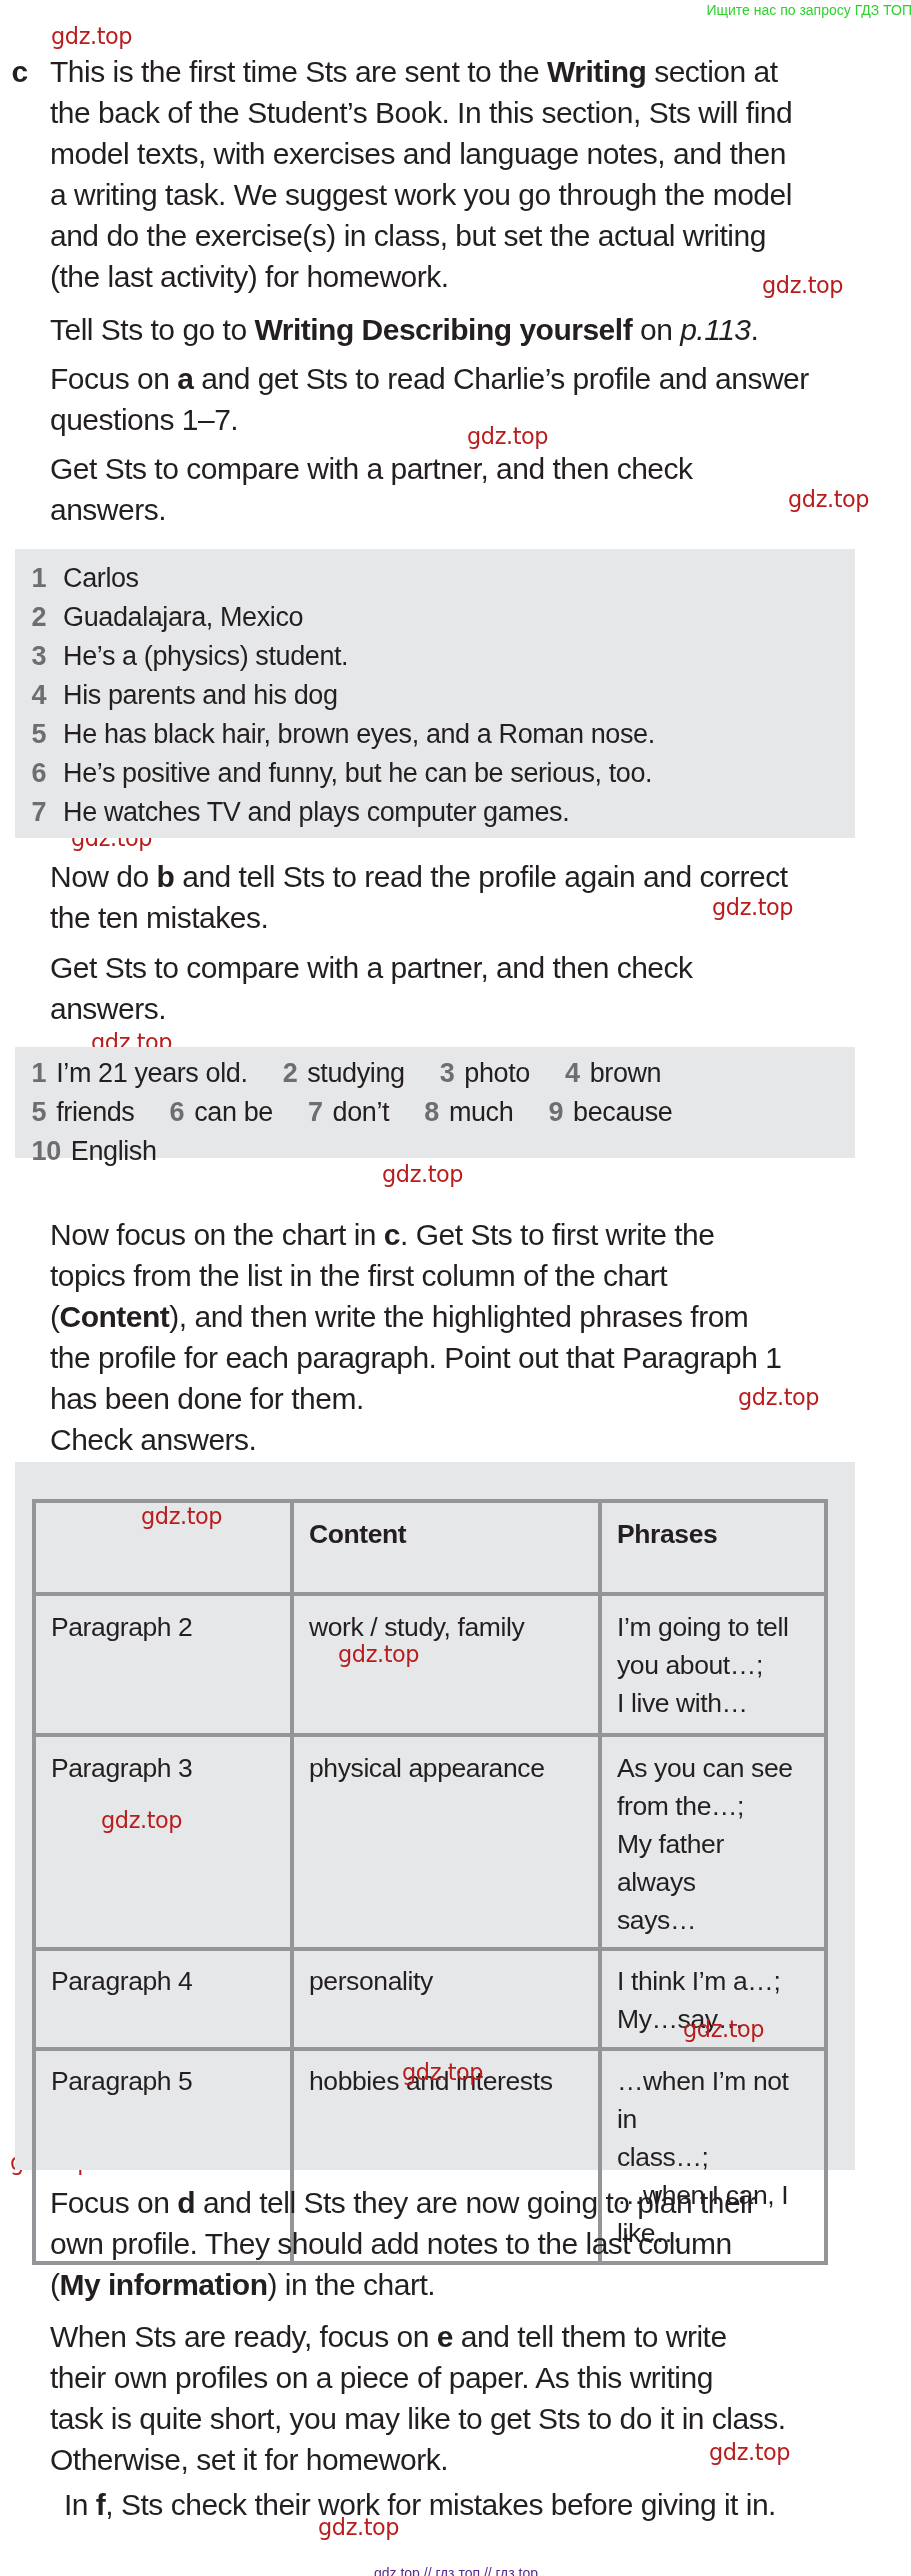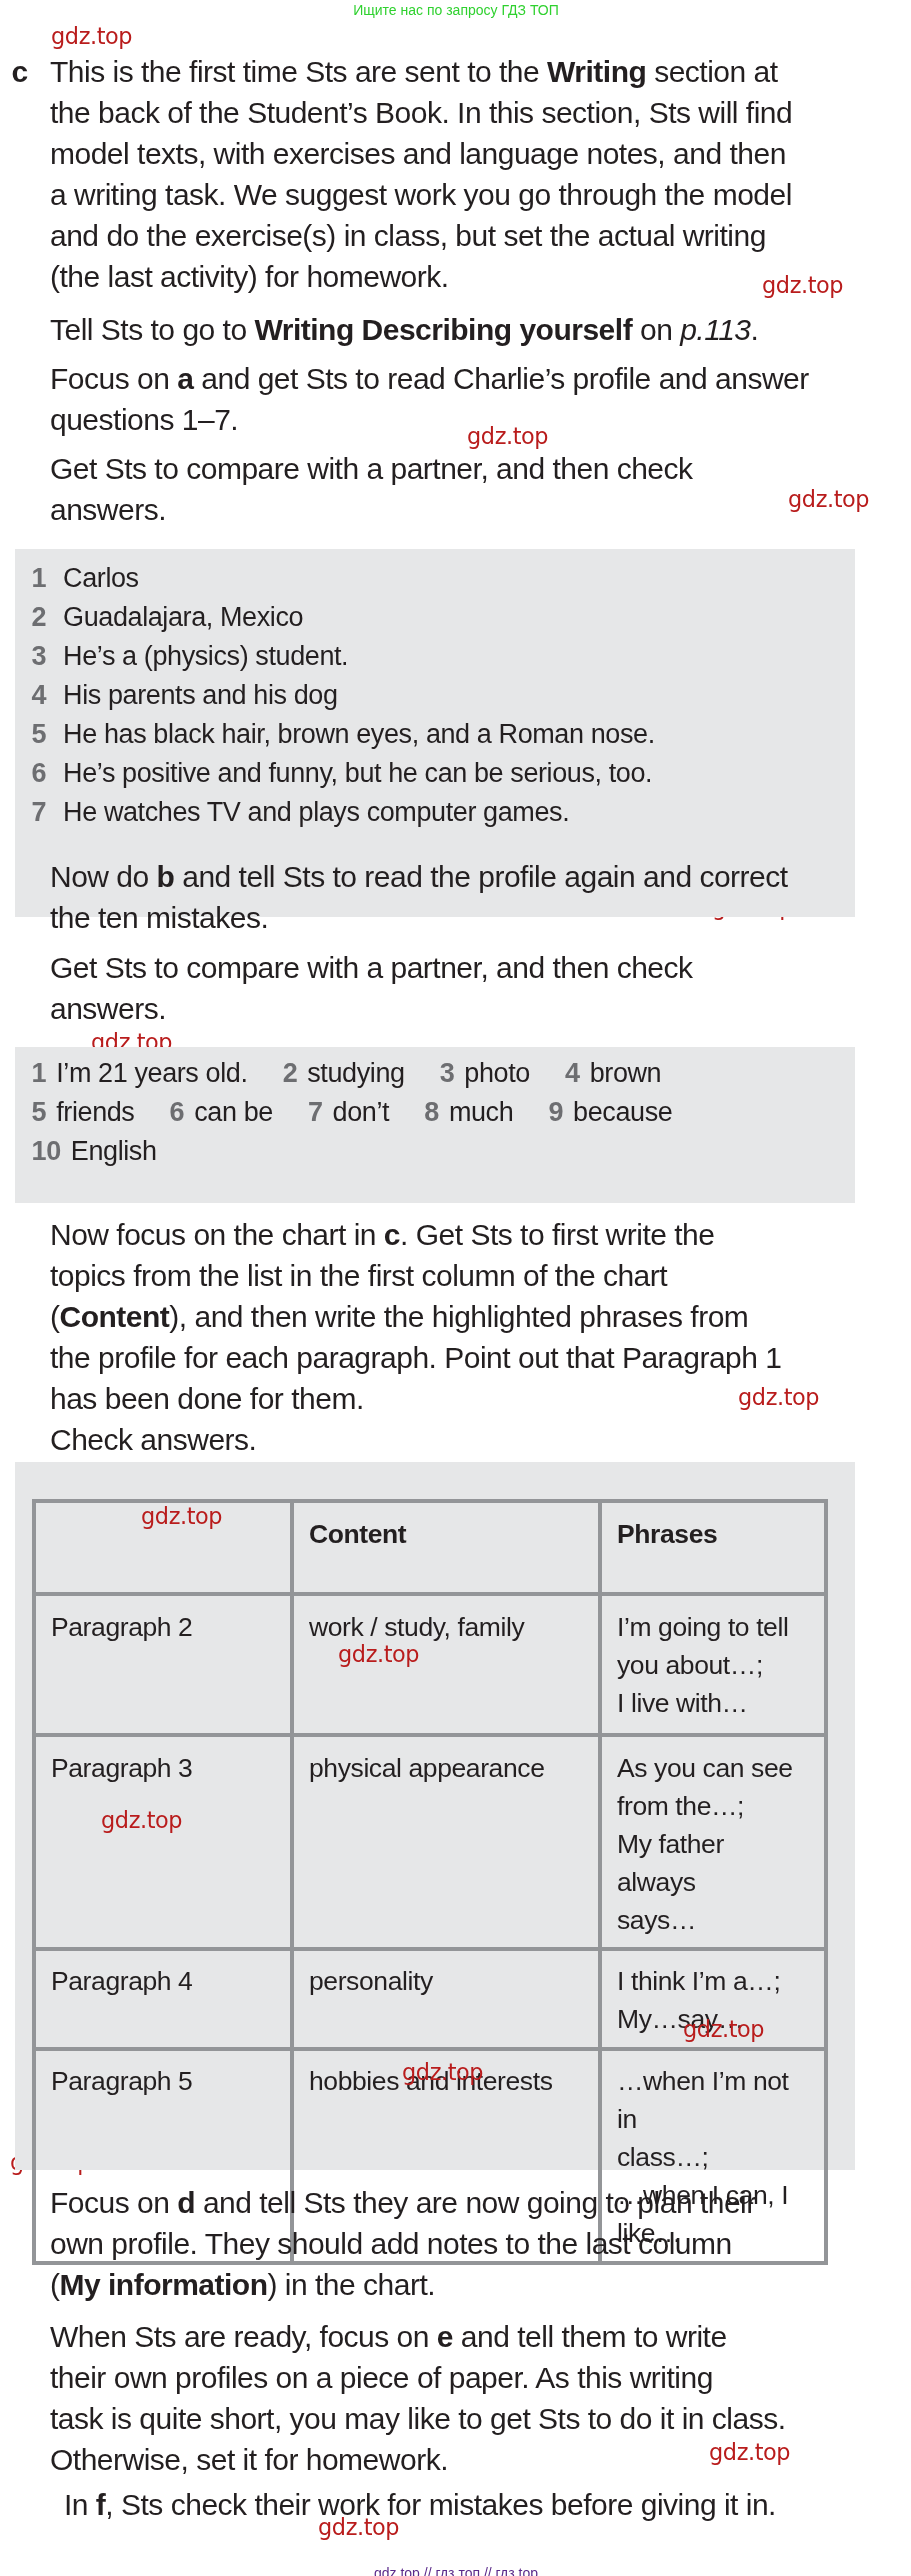--- a/index.html
+++ b/index.html
@@ -1,19 +1,19 @@
 <!DOCTYPE html>
 <html style="font-size:13.3px"><head>
 <meta charset="utf-8">
 <style>
   html, body { margin:0; padding:0; background:#ffffff; }
   body { width:912px; height:2576px; position:relative; overflow:hidden;
          font-family:"Liberation Sans", "DejaVu Sans", sans-serif; color:#231f20; }
   .abs { position:absolute; }
-  .banner { top:1.7px; left:0; width:912px; text-align:center; font-size:14px; color:#2fd12f; }
+  .banner { top:1.7px; left:0; width:912px; text-align:right; font-size:14px; color:#2fd12f; }
   .footer { top:2565px; left:0; width:912px; text-align:center; font-size:14px; color:#5a2a8a; }
   .wm { font-family:"DejaVu Sans", sans-serif; font-size:22.4px; color:#b91c1c; letter-spacing:-0.4px; }
   .txt { font-size:30px; line-height:41px; color:#231f20; letter-spacing:-0.5px; font-weight:300; }
   .txt b, .txt strong { font-weight:bold; }
   .lead { position:absolute; left:11.6px; top:0; font-weight:bold; font-size:30px; }
   .panel { background:#e6e7e8; }
   .num { display:inline-block; width:31.5px; color:#6d6e71; font-weight:bold; }
   .ans-row { font-size:27px; line-height:39px; letter-spacing:-0.4px; }
   .inl-num { color:#6d6e71; font-weight:bold; margin-right:10px; }
   .inl-item { margin-right:28px; }
@@ -62,42 +62,42 @@
 <div class="abs txt" style="left:50px;top:358px;">
   <span>Focus on </span><b>a</b><span> and get Sts to read Charlie’s profile and answer</span><br>
   <span>questions 1–7.</span>
 </div>
 
 <div class="abs txt" style="left:50px;top:448px;">
   <span>Get Sts to compare with a partner, and then check</span><br>
   <span>answers.</span>
 </div>
 
-<div class="abs panel" style="left:15px;top:549px;width:840px;height:368px;">
+<div class="abs panel" style="left:15px;top:549px;width:840px;height:289px;">
   <div style="padding:10px 0 0 16.6px;" class="ans-row">
     <div><span class="num">1</span><span>Carlos</span></div>
     <div><span class="num">2</span><span>Guadalajara, Mexico</span></div>
     <div><span class="num">3</span><span>He’s a (physics) student.</span></div>
     <div><span class="num">4</span><span>His parents and his dog</span></div>
     <div><span class="num">5</span><span>He has black hair, brown eyes, and a Roman nose.</span></div>
     <div><span class="num">6</span><span>He’s positive and funny, but he can be serious, too.</span></div>
     <div><span class="num">7</span><span>He watches TV and plays computer games.</span></div>
   </div>
 </div>
 
 <div class="abs txt" style="left:50px;top:856px;">
   <span>Now do </span><b>b</b><span> and tell Sts to read the profile again and correct</span><br>
   <span>the ten mistakes.</span>
 </div>
 <div class="abs txt" style="left:50px;top:947px;">
   <span>Get Sts to compare with a partner, and then check</span><br>
   <span>answers.</span>
 </div>
 
-<div class="abs panel" style="left:15px;top:1047px;width:840px;height:156px;">
+<div class="abs panel" style="left:15px;top:1047px;width:840px;height:111px;">
   <div class="ans-row" style="padding:6.6px 0 0 16.6px;">
     <div>
       <span class="inl-num">1</span><span class="inl-item">I’m 21 years old.</span>
       <span class="inl-num">2</span><span class="inl-item">studying</span>
       <span class="inl-num">3</span><span class="inl-item">photo</span>
       <span class="inl-num">4</span><span class="inl-item">brown</span>
     </div>
     <div>
       <span class="inl-num">5</span><span class="inl-item">friends</span>
       <span class="inl-num">6</span><span class="inl-item">can be</span>

